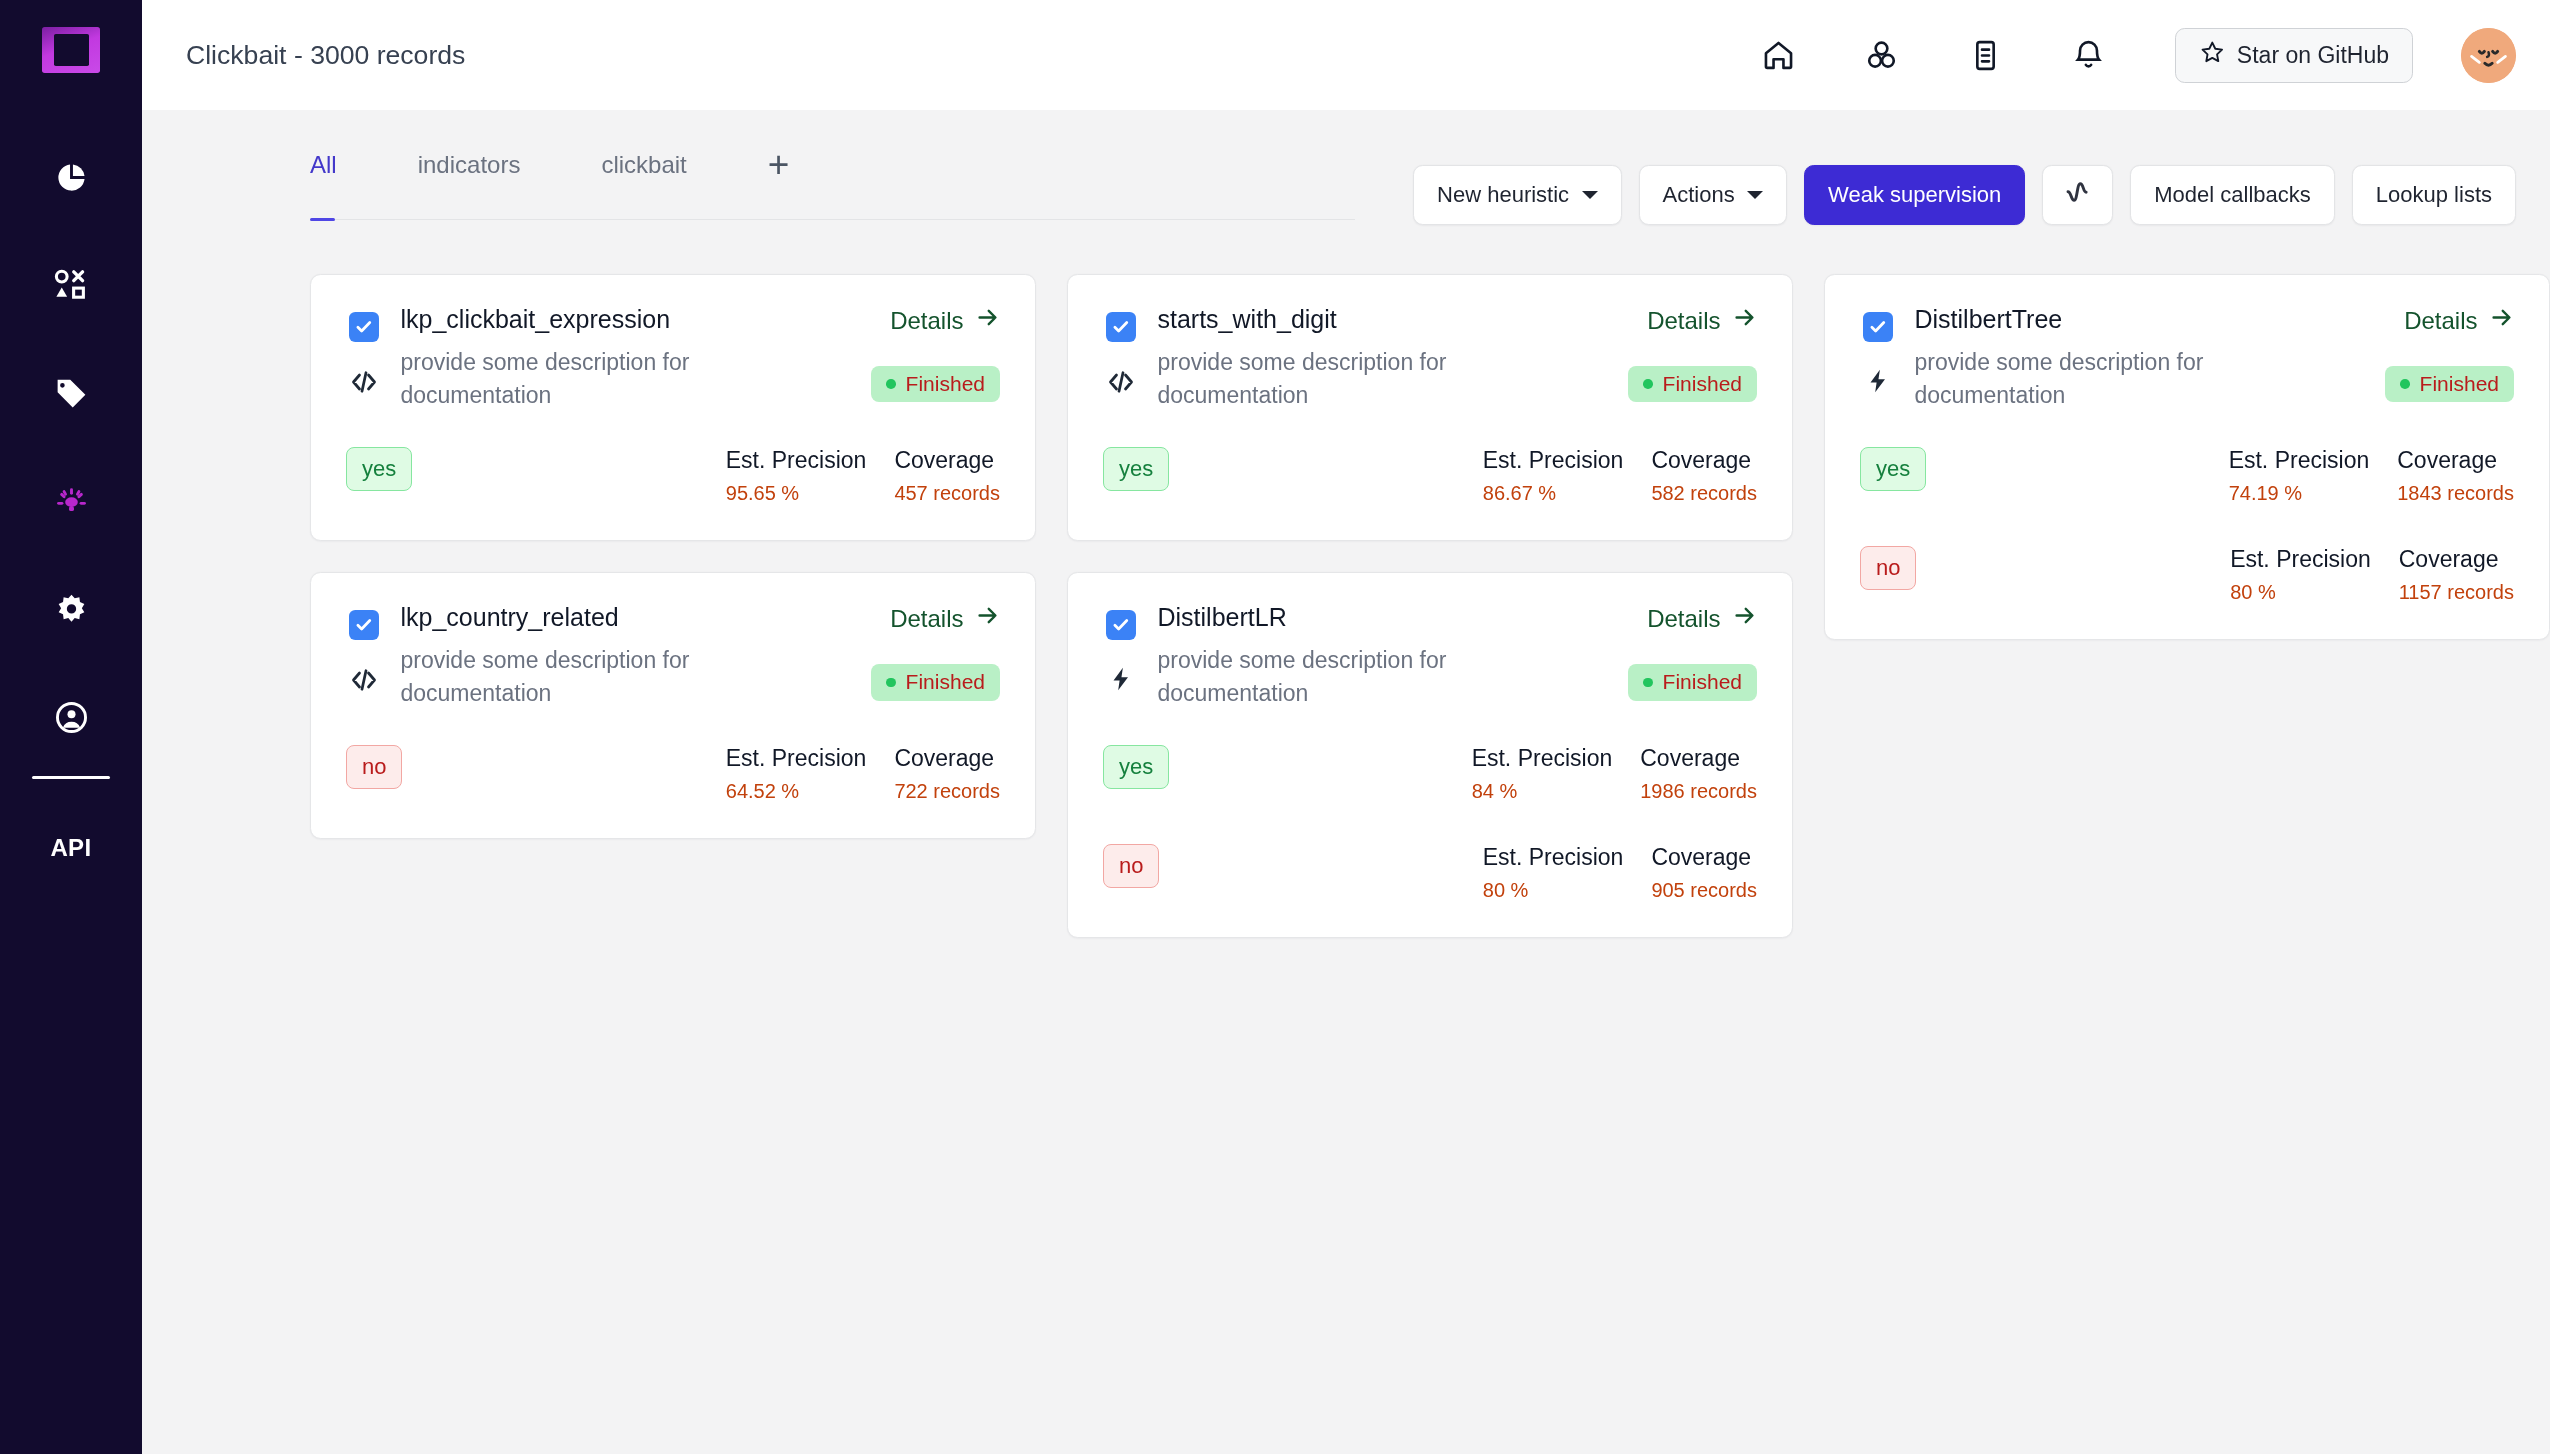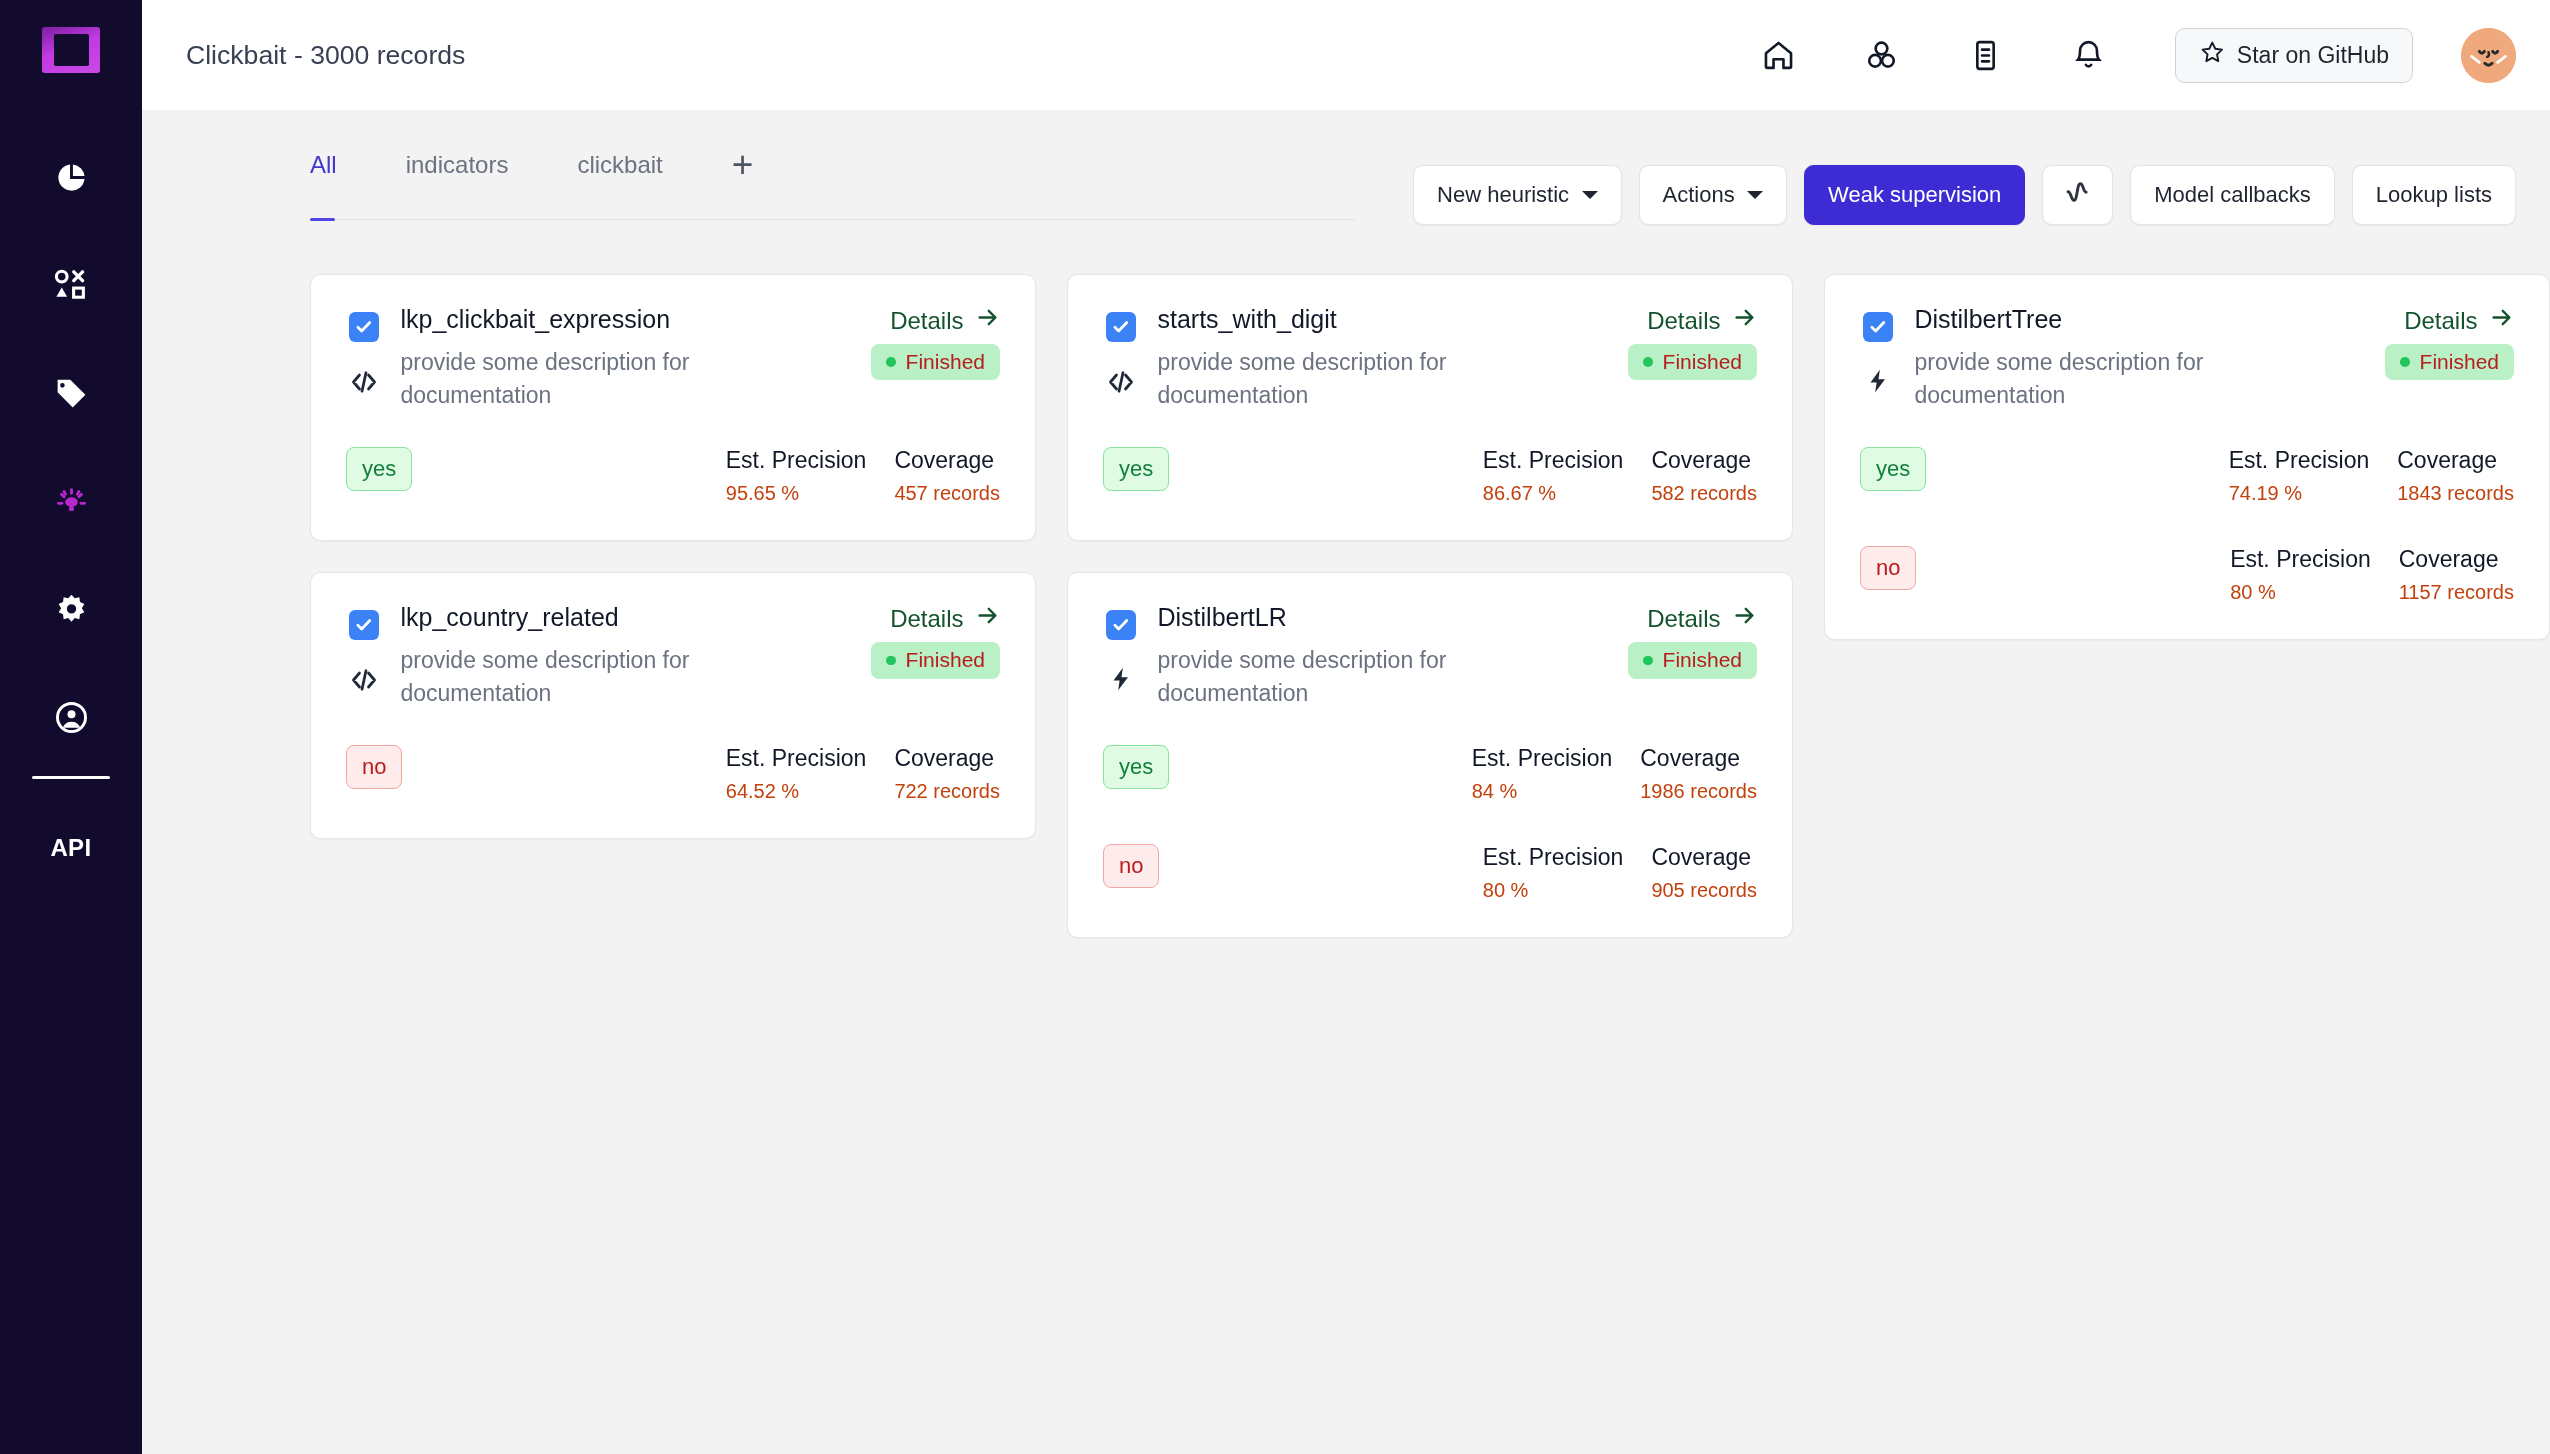--- a/index.html
+++ b/index.html
@@ -93,21 +93,21 @@
     overflow: hidden;
   }
 
   
   .controls {
     display: flex; align-items: flex-start; justify-content: space-between;
     padding: 0 34px 0 0;
   }
   .tabs-wrap { padding-left: 168px; padding-top: 41px; }
   .tabs {
-    display: flex; align-items: center; gap: 0px;
+    display: flex; align-items: center; gap: 12px;
     width: 1045px; border-bottom: 1.8px solid #e3e4e6;
     padding-bottom: 40px; position: relative;
   }
   .tab {
     font-size: 24px; color: #6b7280; cursor: pointer;
     margin-right: 69px; position: relative;
   }
   .tab.active { color: #4338ca; }
   .tab.active::after {
     content: ""; position: absolute; left: 0; right: 1.8px; bottom: -42px;
@@ -143,21 +143,21 @@
   .card-top { display: flex; gap: 19.5px; }
   .card-icons { display: flex; flex-direction: column; align-items: center; gap: 25px; padding-top: 7px; width: 35px; flex: 0 0 35px; }
   .checkbox {
     width: 30px; height: 30px; border-radius: 6.2px; background: #3b82f6;
     display: flex; align-items: center; justify-content: center; cursor: pointer; flex: 0 0 auto;
   }
   .type-icon { color: #1f2937; display: flex; align-items: center; justify-content: center; }
   .card-textcol { flex: 1; min-width: 0; }
   .card-name { font-size: 25px; color: #111827; margin-bottom: 11.5px; font-weight: 400; word-break: break-word; }
   .card-desc { font-size: 23px; color: #6b7280; line-height: 1.45; max-width: 372px; }
-  .card-right { display: flex; flex-direction: column; align-items: flex-end; gap: 8px; flex: 0 0 auto; }
+  .card-right { display: flex; flex-direction: column; align-items: flex-end; gap: 30px; flex: 0 0 auto; }
   .details-link {
     display: flex; align-items: center; gap: 11.5px;
     font-size: 24px; color: #14532d; cursor: pointer; white-space: nowrap;
   }
   .status-pill {
     display: flex; align-items: center; gap: 9.7px;
     background: #b9f0c6; color: #b91c1c;
     border-radius: 8px; padding: 6.2px 15px; font-size: 21px; white-space: nowrap;
   }
   .status-dot { width: 9.7px; height: 9.7px; border-radius: 50%; background: #22c55e; }

